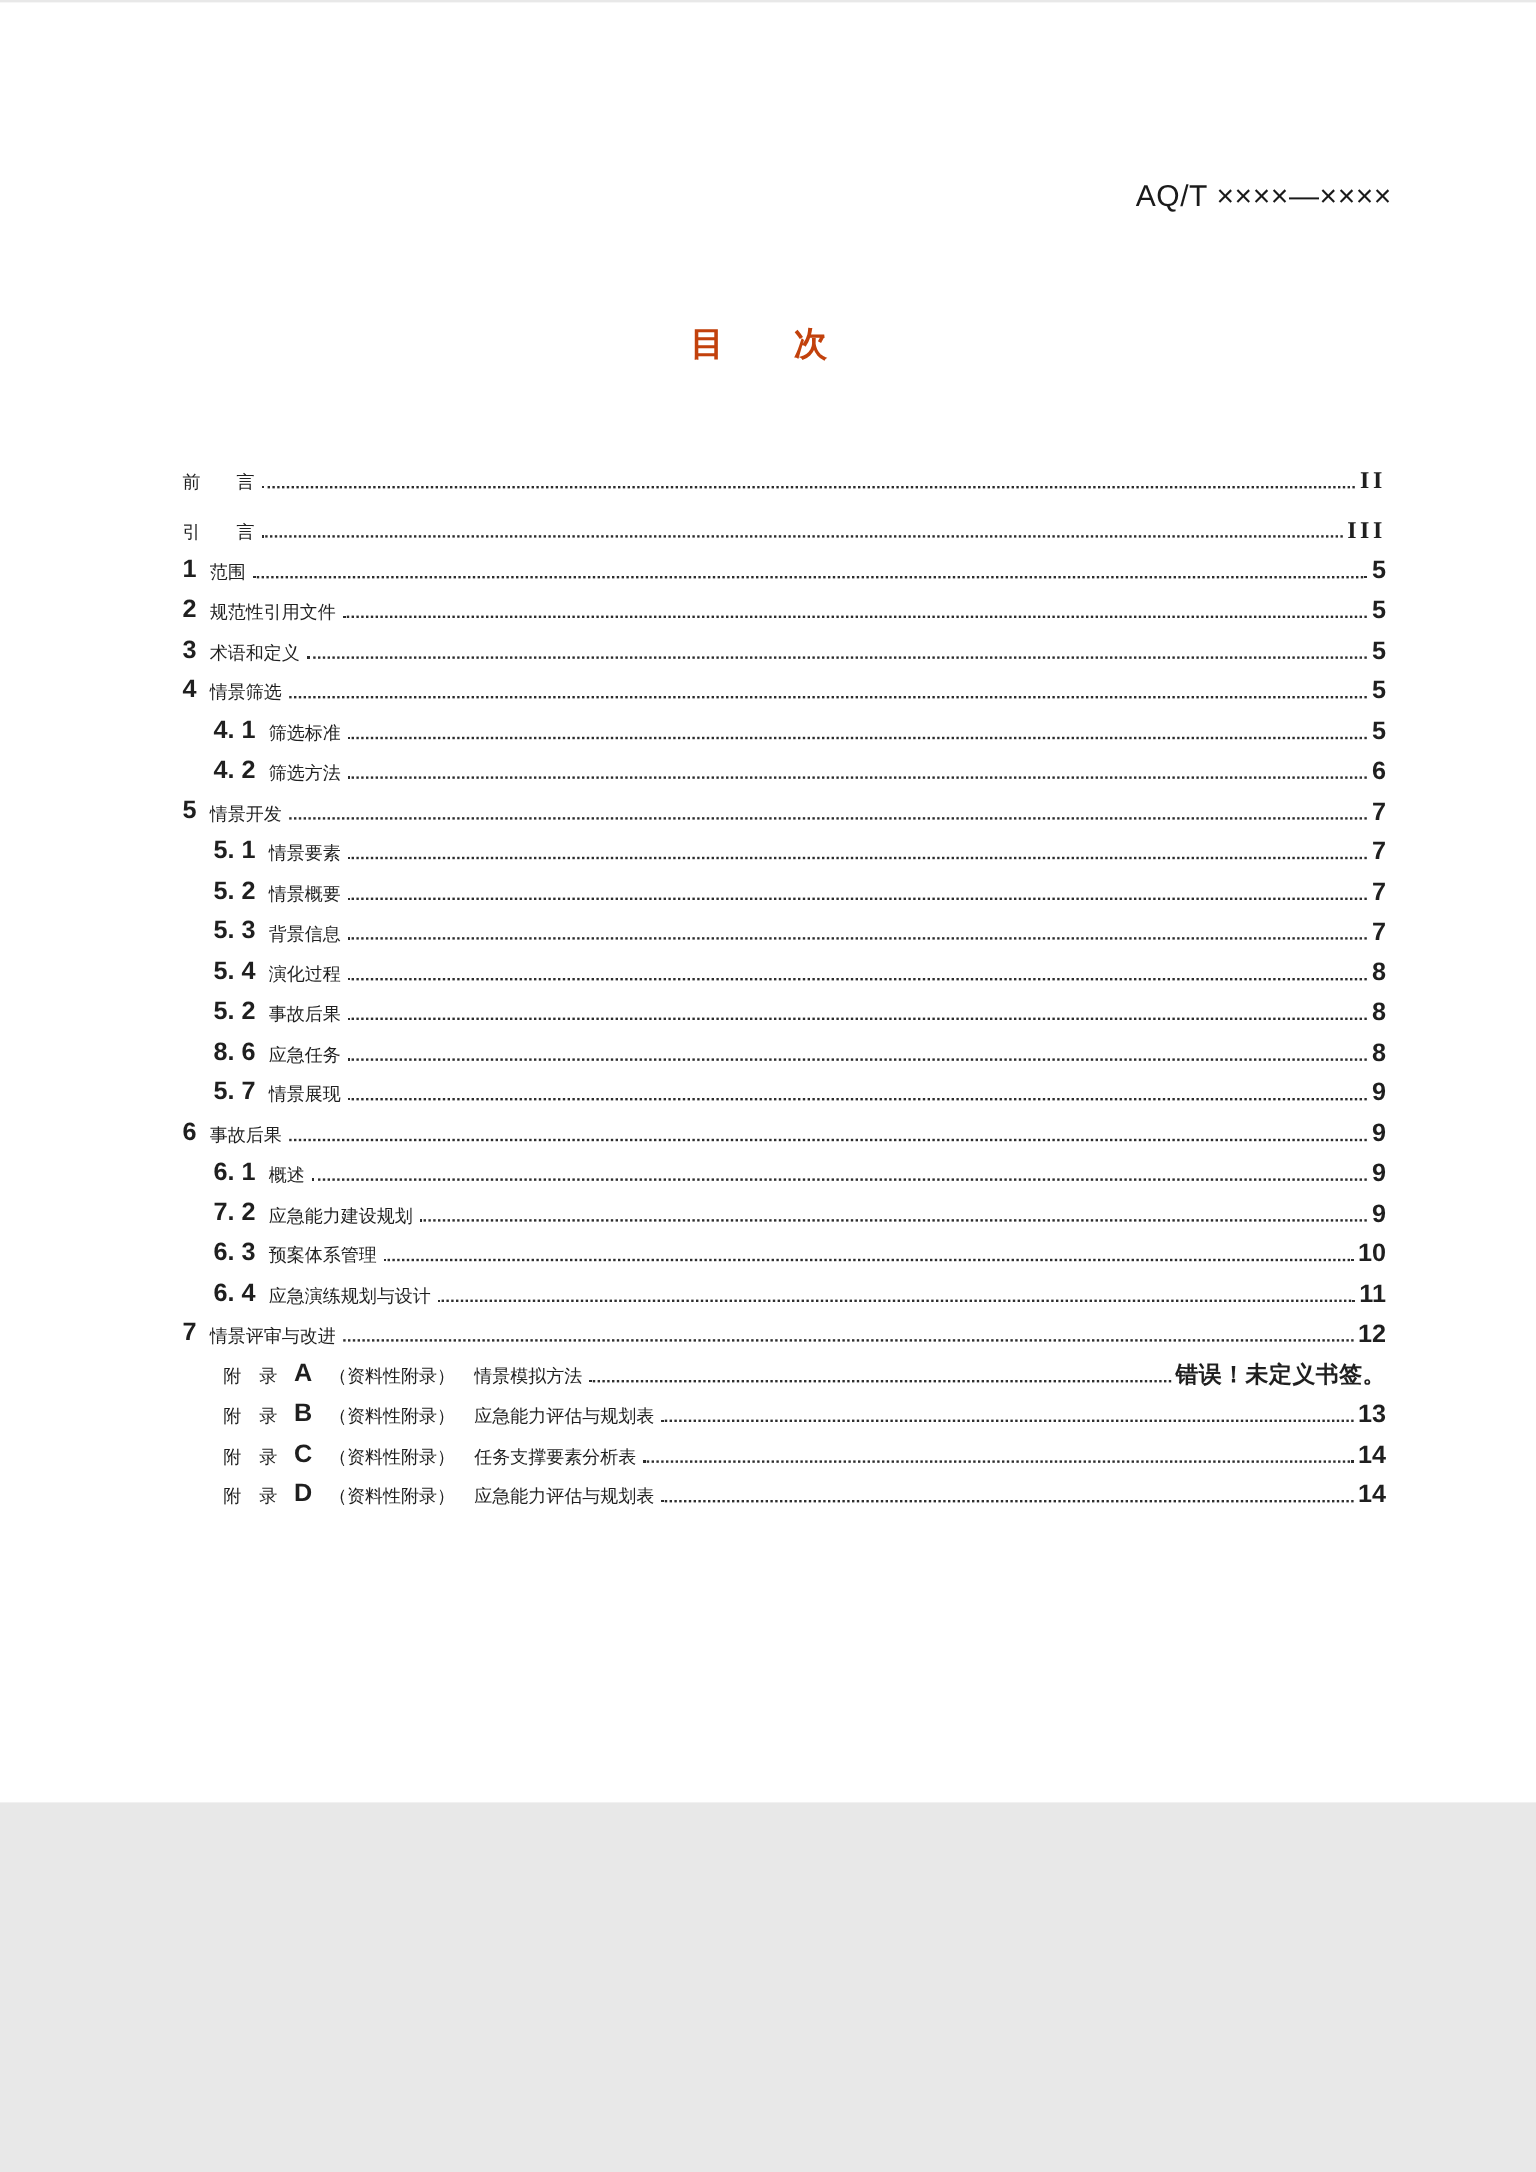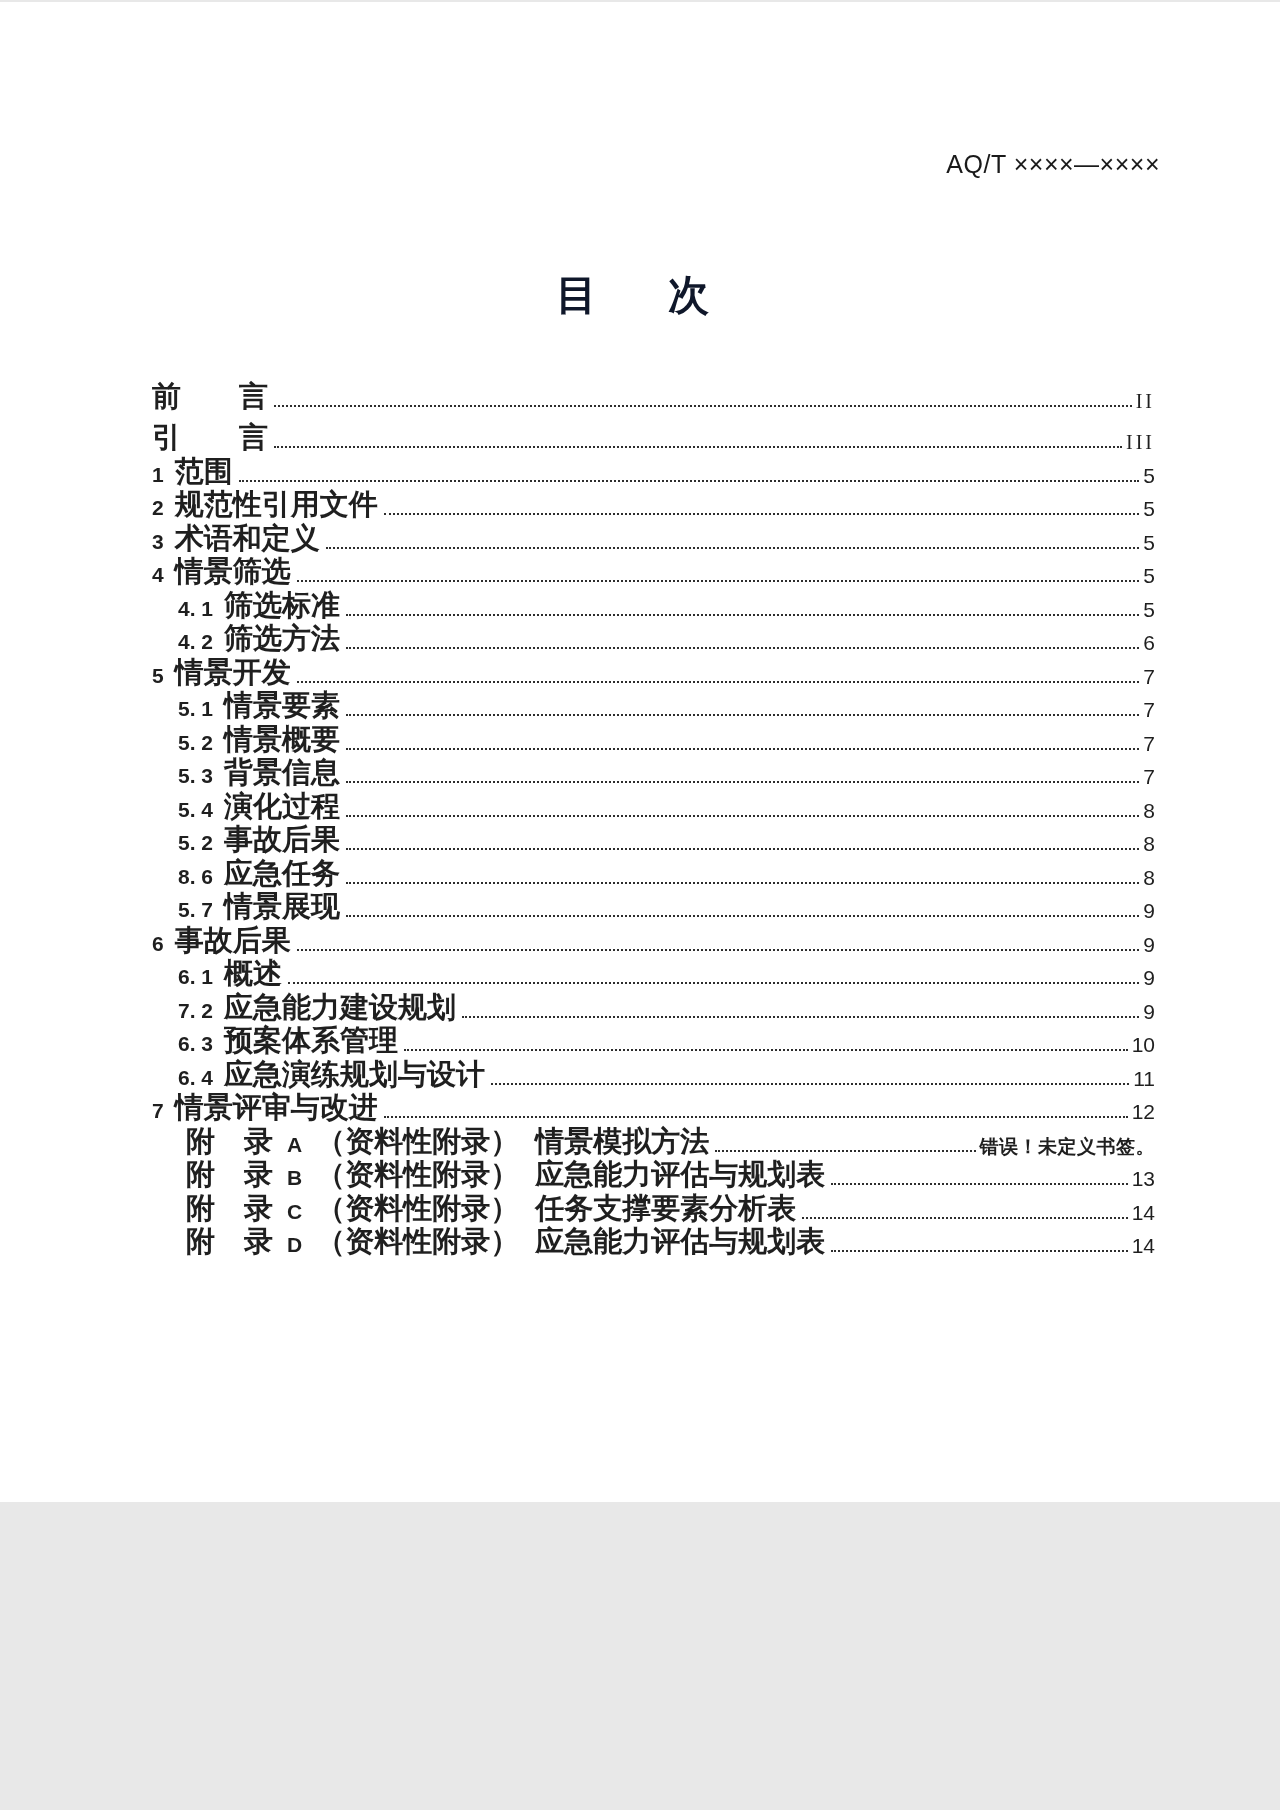--- a/index.html
+++ b/index.html
@@ -19,23 +19,23 @@
     font-size:25px;
     color:#1a1a1a;
     letter-spacing:0.5px;
   }
   .page-title {
     position:absolute;
     top:266px; left:0; right:0;
     text-align:center;
     font-family:"Liberation Sans", sans-serif;
     font-weight:700;
-    font-size:41px;
+    font-size:28px;
     letter-spacing:15px;
-    color:#0f172a;
+    color:#c2410c;
   }
   .toc {
     position:absolute;
     left:152px; top:368px;
     width:1003px;
   }
   .row {
     display:flex;
     align-items:flex-end;
     height:33.5px;
@@ -46,24 +46,23 @@
     font-family:"Liberation Sans", sans-serif;
     font-weight:600;
     font-size:21px;
     line-height:1;
     margin-right:11px;
     padding-bottom:1px;
     white-space:pre;
   }
   .row .text, .row .prefix, .row .qual {
     font-family:"Liberation Serif", serif;
-    font-size:29px;
+    font-size:15px;
     line-height:1;
     white-space:pre;
-    font-weight:bold;
   }
   .row .prefix { }
   .row .letter {
     font-family:"Liberation Sans", sans-serif;
     font-weight:700;
     font-size:21px;
     line-height:1;
     margin:0 14px;
     padding-bottom:1px;
   }
@@ -72,20 +71,21 @@
     flex:1 1 auto;
     min-width:18px;
     border-bottom:2.4px dotted #2d2d2d;
     margin:0 4px 4px 6px;
   }
   .row .pg {
     font-family:"Liberation Sans", sans-serif;
     font-size:21px;
     line-height:1;
     white-space:pre;
+    font-weight:bold;
   }
   .row .pg.roman {
     font-family:"Liberation Serif", serif;
     font-size:20px;
     letter-spacing:3px;
   }
   .row .pg.error {
     font-family:"Liberation Serif", serif;
     font-weight:700;
     font-size:19px;

